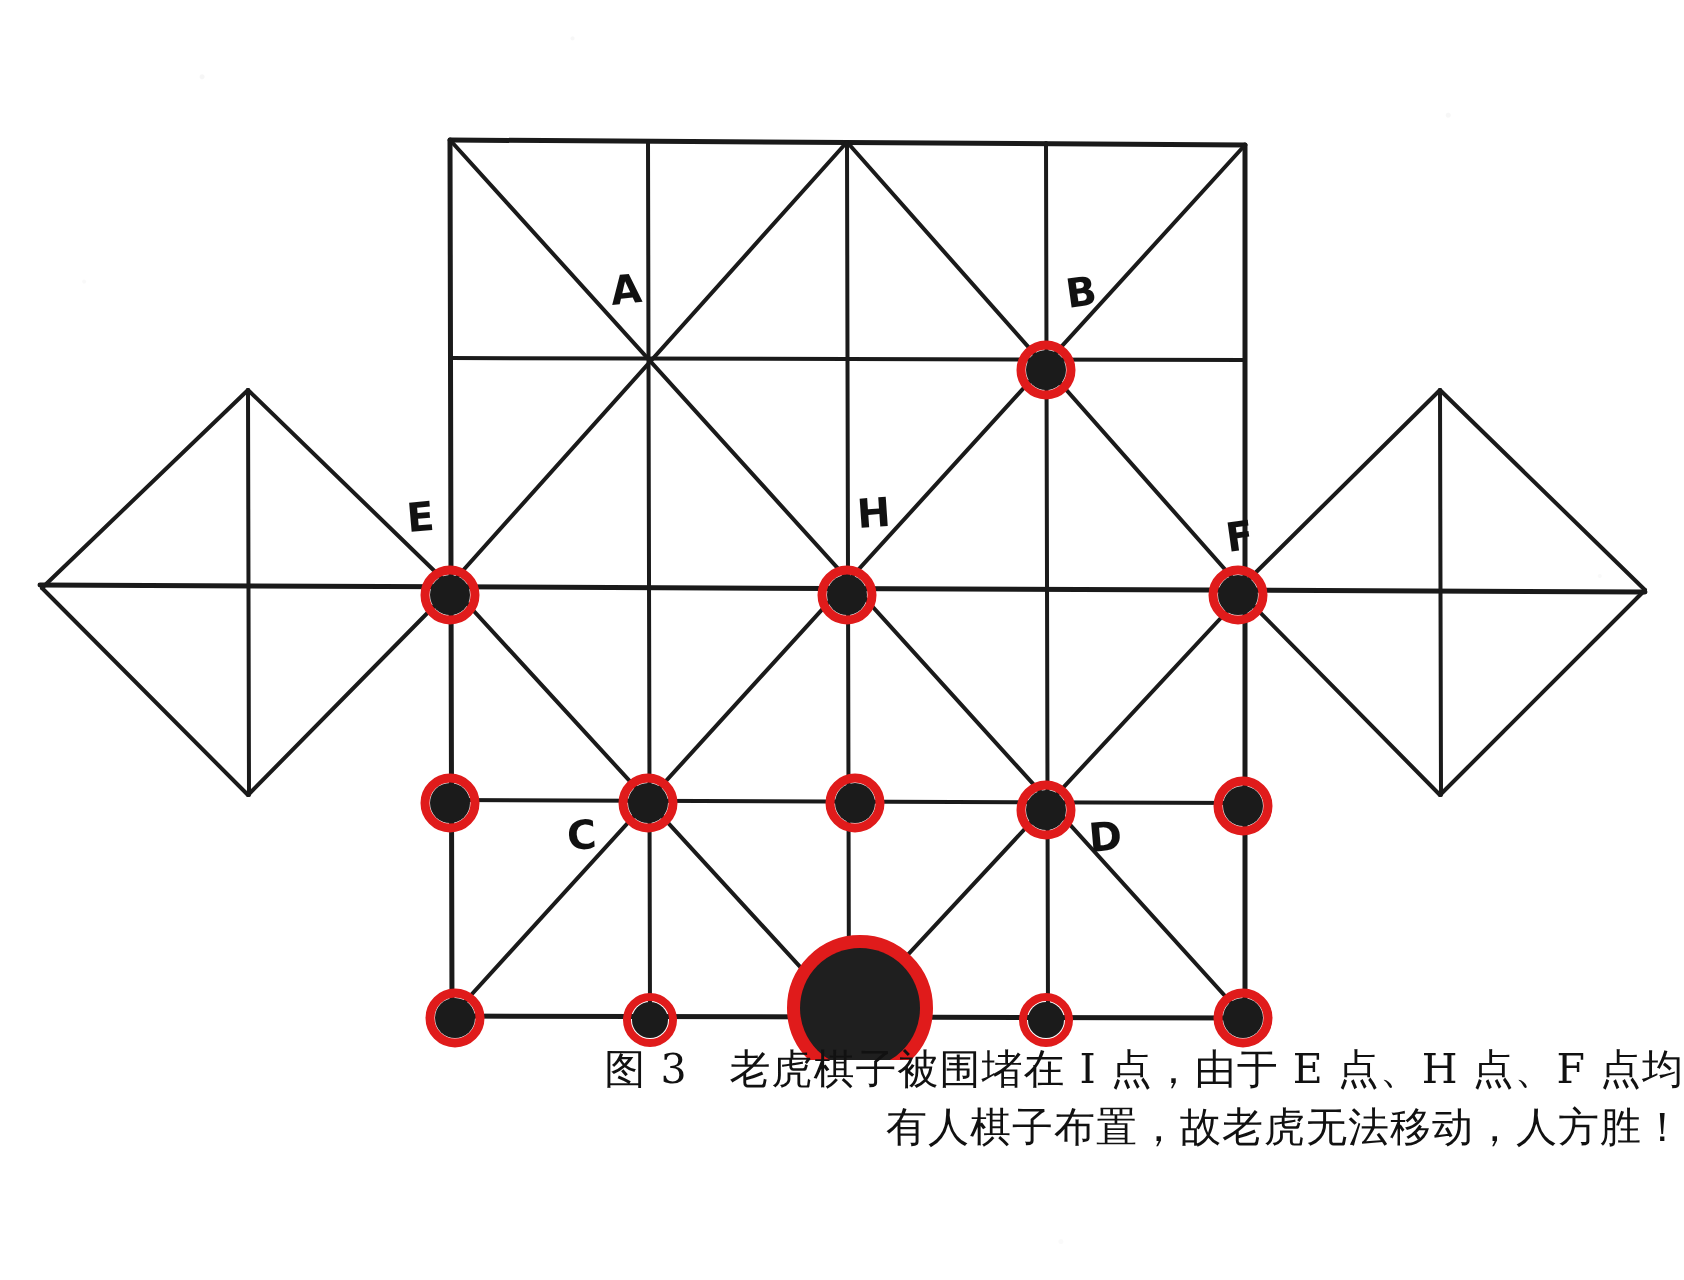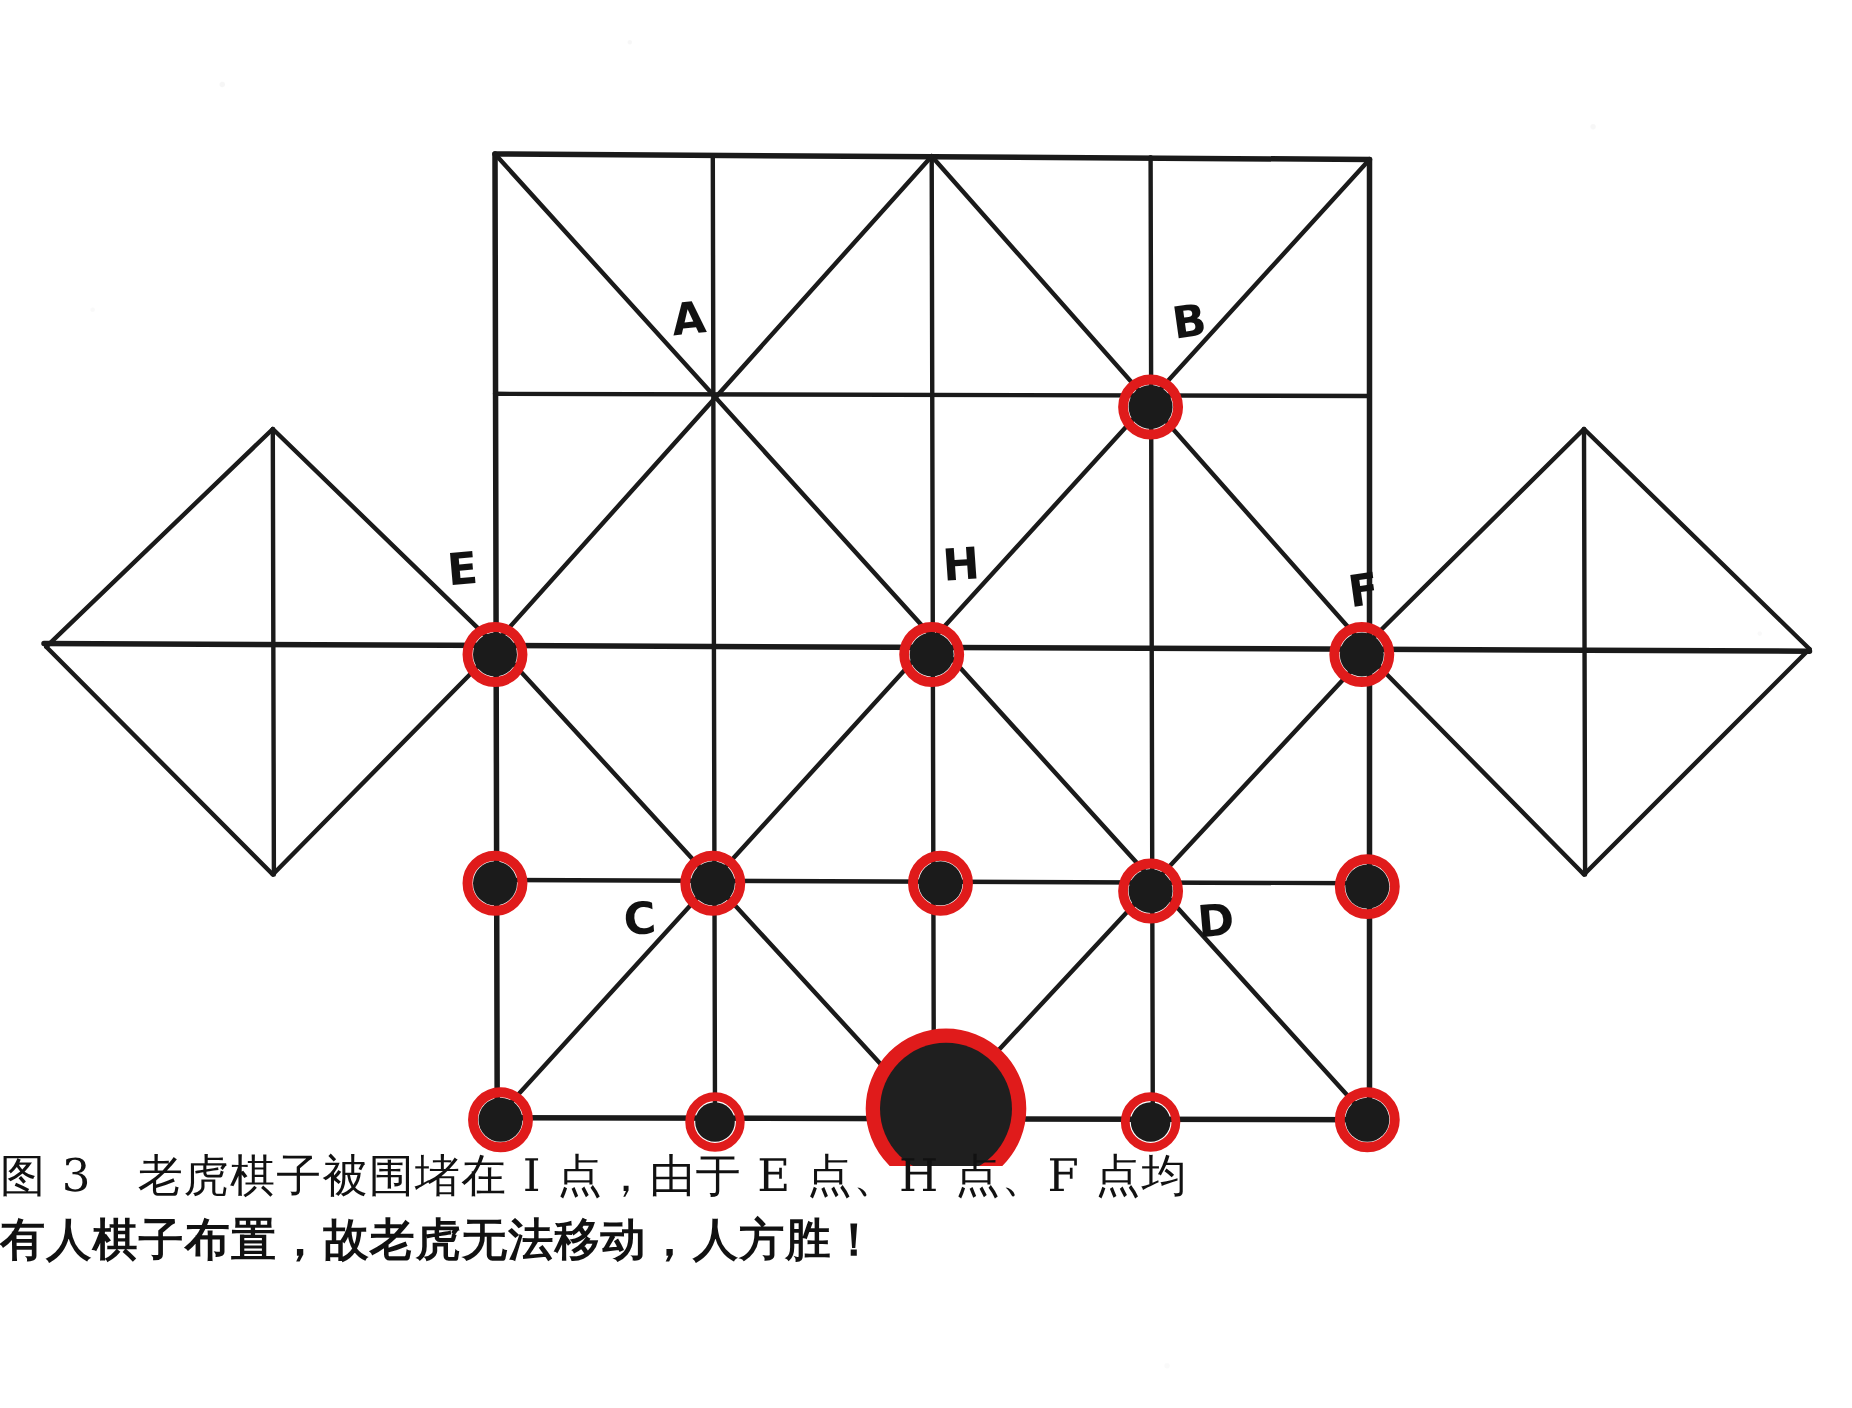--- a/index.html
+++ b/index.html
@@ -24,34 +24,33 @@
   #board-svg {
     display: block;
     width: 1684px;
     height: 1060px;
   }
   .caption {
     position: absolute;
     left: 0;
     top: 1040px;
     width: 1684px;
-    text-align: left;
+    text-align: right;
     color: #111111;
     font-family: "DejaVu Serif", serif;
     font-size: 41px;
     line-height: 1.42;
     letter-spacing: 1px;
   }
   .caption .line1 {
     display: block;
     text-indent: 0;
   }
   .caption .line2 {
     display: block;
-    font-weight: bold;
   }
   .paper-noise {
     position: absolute;
     left: 0; top: 0; right: 0; bottom: 0;
     pointer-events: none;
     background:
       radial-gradient(circle at 12% 6%, rgba(0,0,0,0.035) 0 2px, rgba(0,0,0,0) 3px),
       radial-gradient(circle at 34% 3%, rgba(0,0,0,0.03) 0 1.5px, rgba(0,0,0,0) 2.5px),
       radial-gradient(circle at 86% 9%, rgba(0,0,0,0.03) 0 2px, rgba(0,0,0,0) 3px),
       radial-gradient(circle at 5% 22%, rgba(0,0,0,0.025) 0 1.5px, rgba(0,0,0,0) 2.5px),

